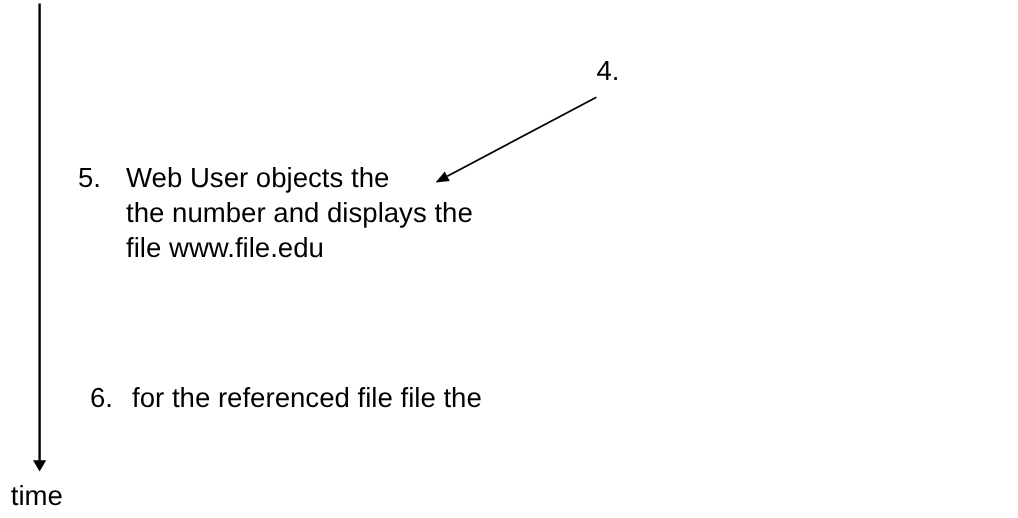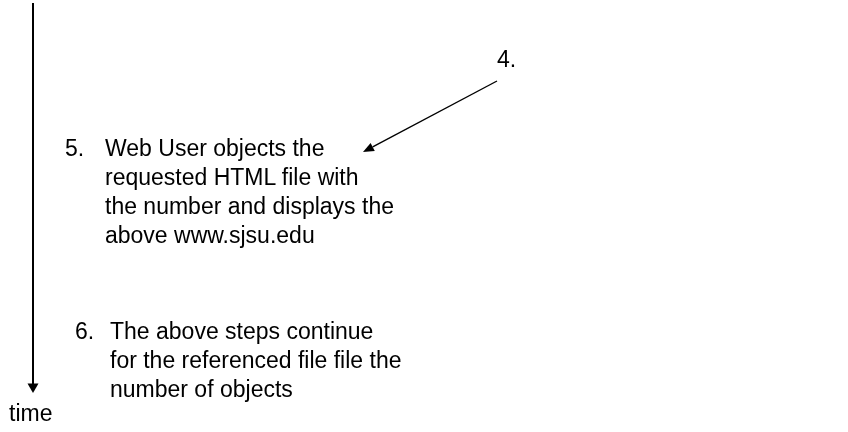--- a/index.html
+++ b/index.html
@@ -76,30 +76,27 @@
   </svg>
 
   <div class="step step-4">
     <span class="num">4.</span>
   </div>
 
   <div class="step step-5">
     <span class="num">5.</span>
     <span class="txt">
       <div>Web User objects the</div>
-      <div>requested HTML file with</div>
       <div>the number and displays the</div>
-      <div>above www.sjsu.edu</div>
+      <div>file www.file.edu</div>
     </span>
   </div>
 
   <div class="step step-6">
     <span class="num">6.</span>
     <span class="txt">
-      <div>The above steps continue</div>
       <div>for the referenced file file the</div>
-      <div>number of objects</div>
     </span>
   </div>
 
   <div class="time-label">time</div>
 
 </div>
 
 </body></html>

